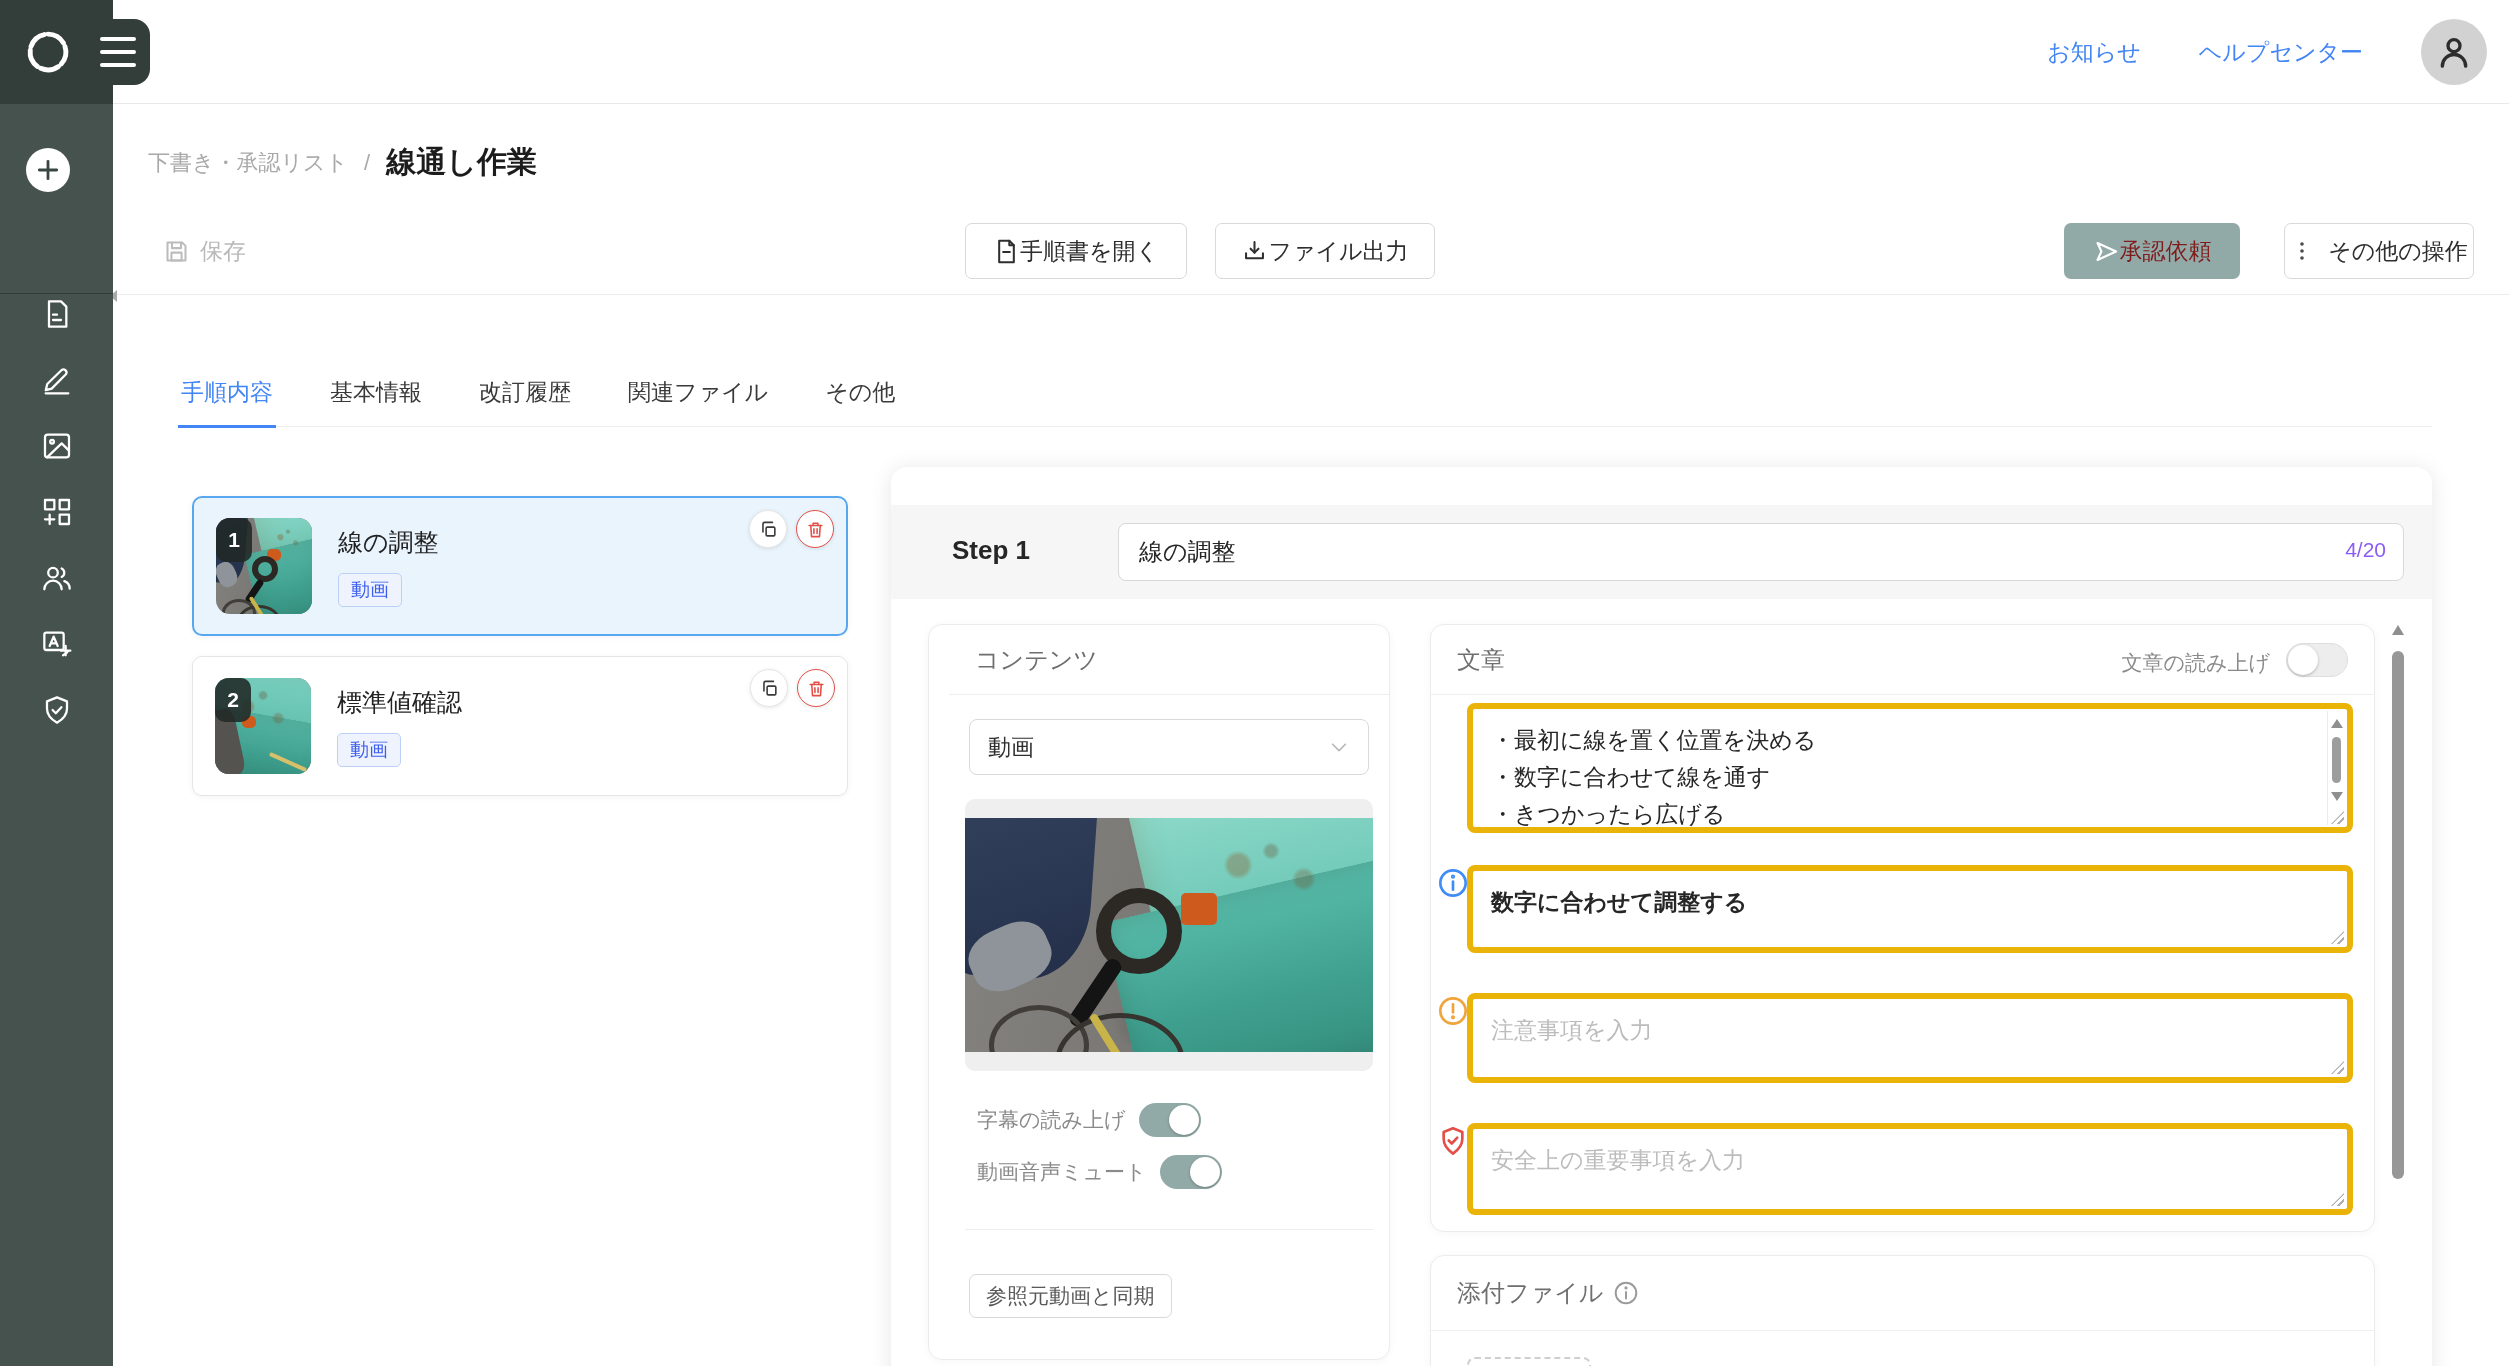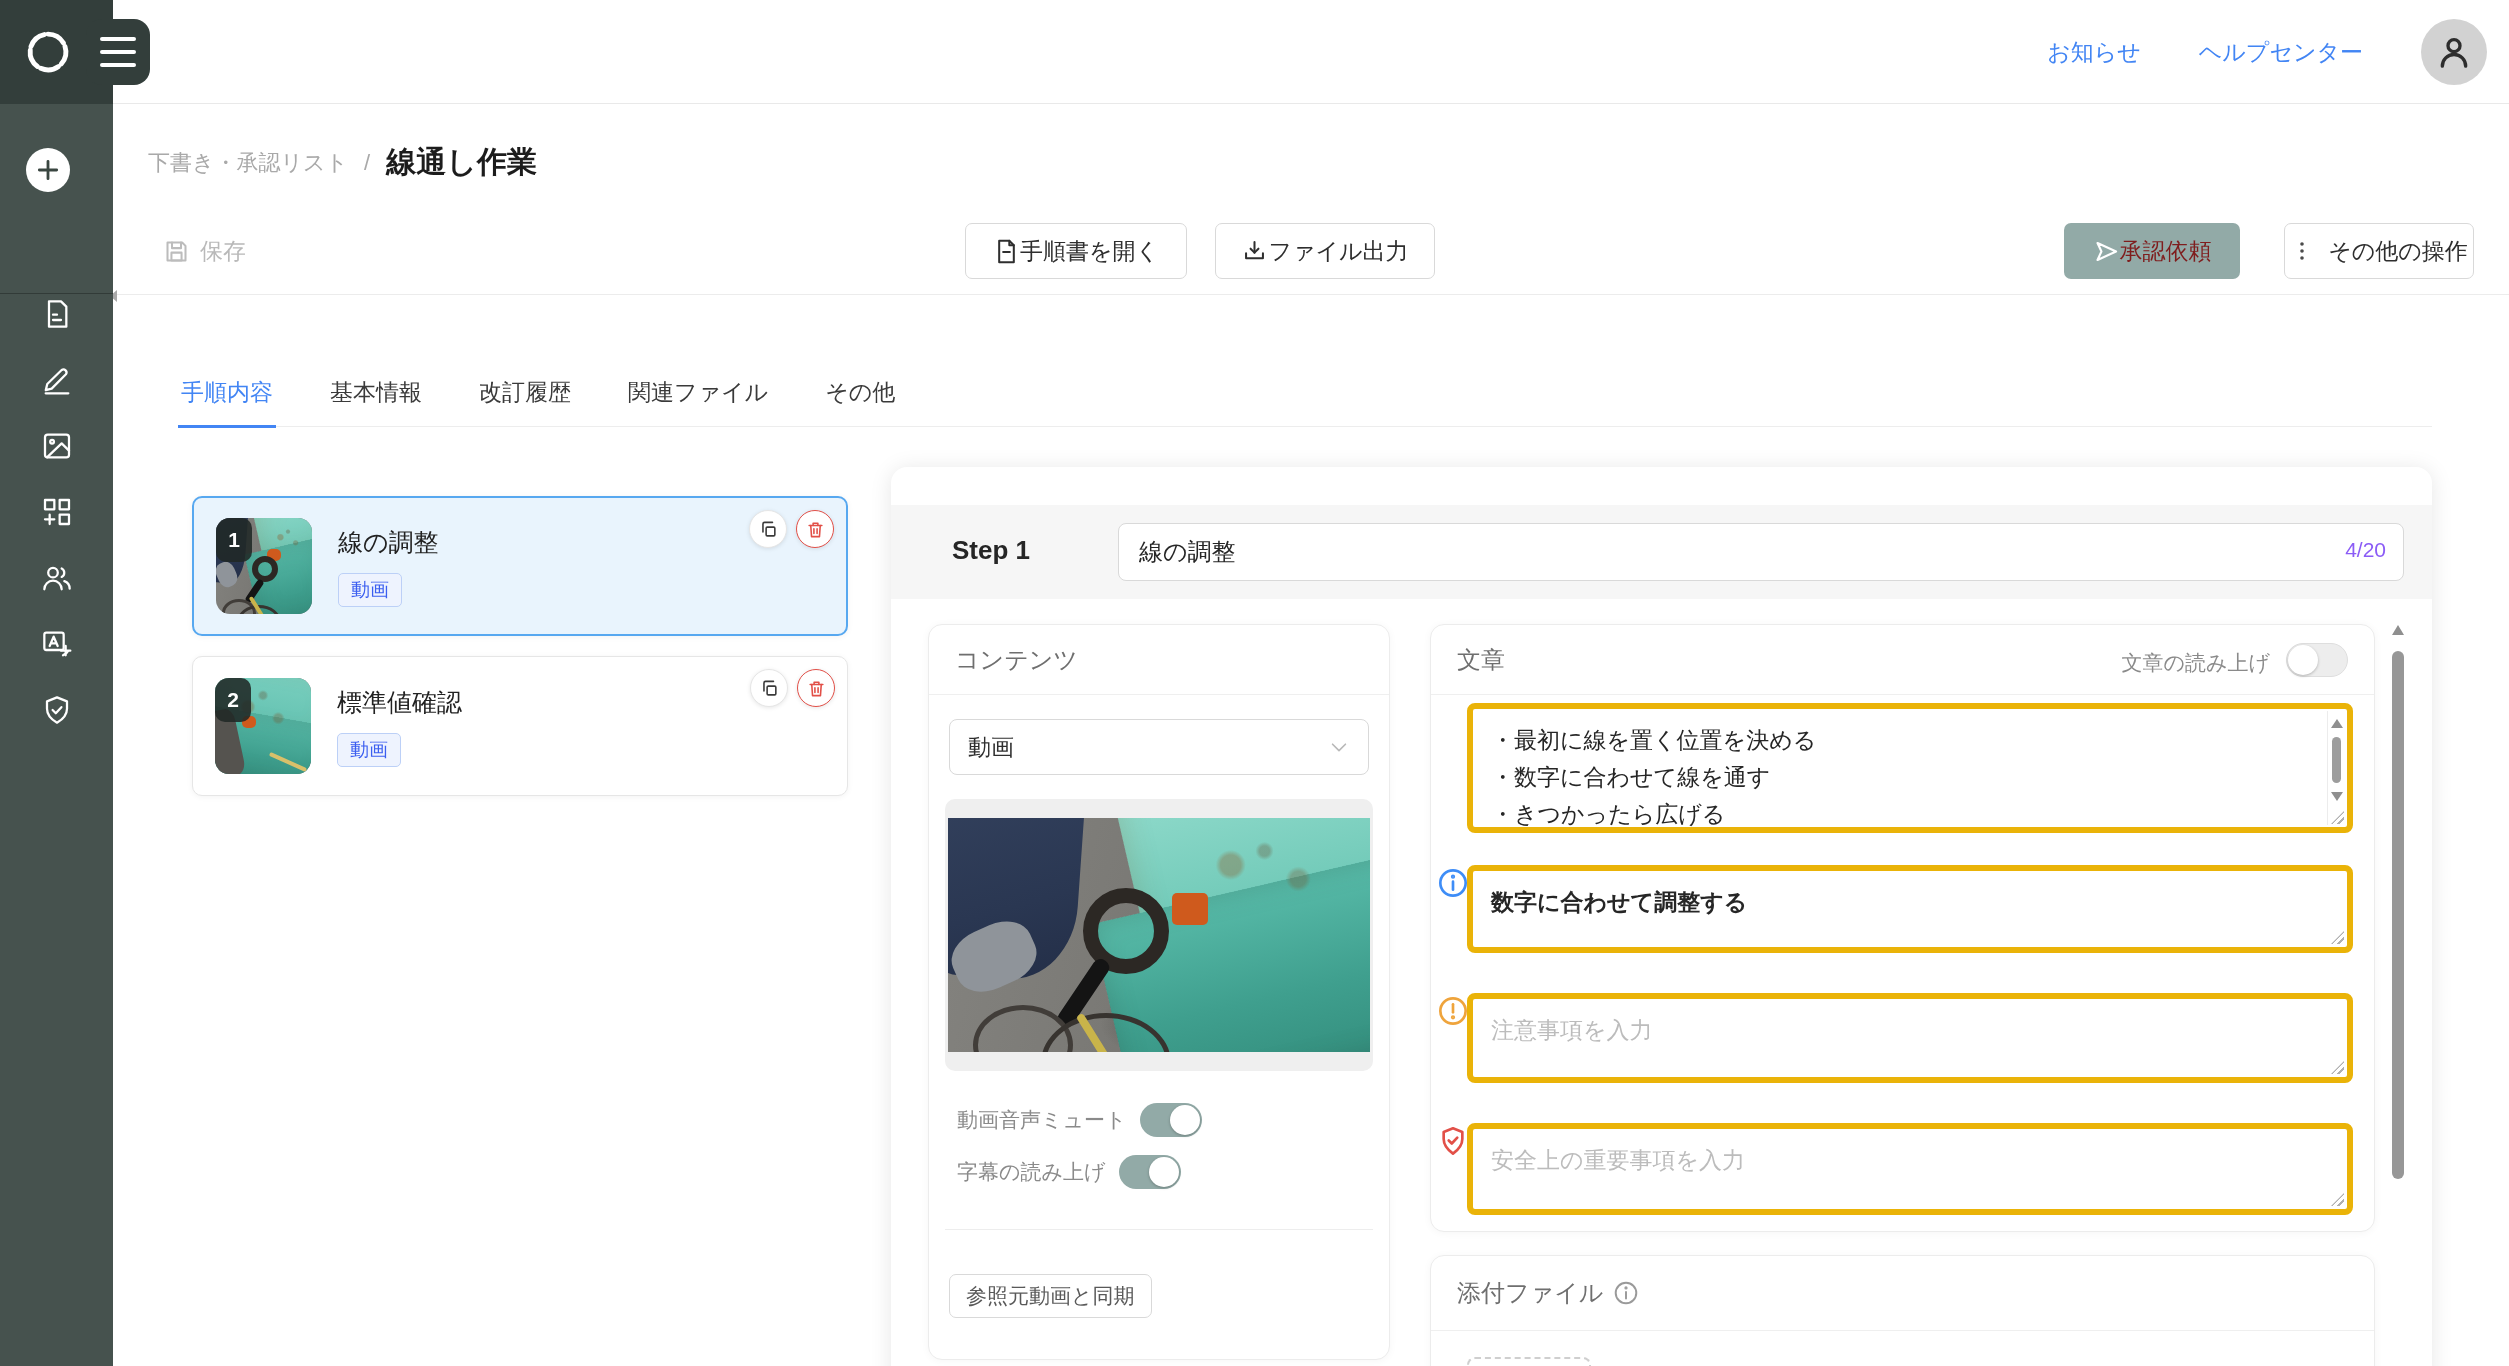--- a/index.html
+++ b/index.html
@@ -64,21 +64,21 @@
   .detail-panel { position:absolute; left:778px; top:363px; width:1541px; height:1030px; background:#fff; border-radius:16px; box-shadow:0 2px 22px rgba(0,0,0,0.10); }
   .step-strip { position:absolute; left:0; right:0; top:38px; height:94px; background:#f6f6f6; }
   .step-label { position:absolute; left:61px; top:30px; font-size:26px; font-weight:bold; color:#262626; }
   .step-title-input { position:absolute; left:227px; top:18px; width:1286px; height:58px; border:1px solid #d9d9d9; border-radius:8px; background:#fff; font-size:24px; color:#262626; padding:0 90px 0 20px; font-family:inherit; }
   .title-counter { position:absolute; right:46px; top:33px; font-size:21px; color:#8b5cf6; }
 
   .panel-card { position:absolute; background:#fff; border:1px solid #ececec; border-radius:14px; box-shadow:0 1px 8px rgba(0,0,0,0.04); overflow:hidden; }
   .panel-card-header { height:70px; display:flex; align-items:center; justify-content:space-between; padding:0 26px; border-bottom:1px solid #efefef; }
   .panel-card-title { font-size:24px; color:#6f6f6f; display:flex; align-items:center; gap:10px; }
 
-  .content-card { left:37px; top:157px; width:462px; height:736px; }
+  .content-card { left:37px; top:157px; width:462px; height:736px;padding-left:20px; }
   .media-select { margin:24px 20px 0 20px; height:56px; border:1px solid #d9d9d9; border-radius:8px; display:flex; align-items:center; justify-content:space-between; padding:0 18px; cursor:pointer; }
   .media-select-value { font-size:23px; color:#2e2e2e; }
   .video-box { margin:24px 16px 0 16px; height:272px; background:#efefef; border-radius:10px; display:flex; align-items:center; justify-content:center; }
   .video-frame { position:relative; width:422px; height:234px; overflow:hidden; }
   .toggle-rows { margin-top:28px; display:flex; flex-direction:column; gap:10px; }
   .toggle-row { display:flex; align-items:center; gap:14px; padding-left:28px; height:42px; }
   .toggle-label { font-size:21px; color:#8a8a8a; }
   .toggle { position:relative; width:62px; height:34px; border-radius:17px; cursor:pointer; flex:none; }
   .toggle.on { background:#92aaa7; }
   .toggle.on .knob { position:absolute; right:2px; top:2px; width:30px; height:30px; border-radius:50%; background:#fff; box-shadow:0 1px 3px rgba(0,0,0,0.25); }
@@ -437,27 +437,27 @@
                 <div class="wheel"></div>
                 <div class="wheel-handle"></div>
               <div class="cable1"></div>
                 <div class="cable2"></div>
                 <div class="yellow-line"></div>
             </div>
           </div>
         </div>
         <div class="toggle-rows">
           <div class="toggle-row">
-            <span class="toggle-label">動画音声ミュート</span>
+            <span class="toggle-label">字幕の読み上げ</span>
             <div class="toggle on">
                 <div class="knob"></div>
               </div>
           </div>
           <div class="toggle-row">
-            <span class="toggle-label">字幕の読み上げ</span>
+            <span class="toggle-label">動画音声ミュート</span>
             <div class="toggle on">
                 <div class="knob"></div>
               </div>
           </div>
         </div>
         <div class="content-divider"></div>
         <button class="sync-btn">参照元動画と同期</button>
       </div>
 
       <div class="panel-card text-card">

